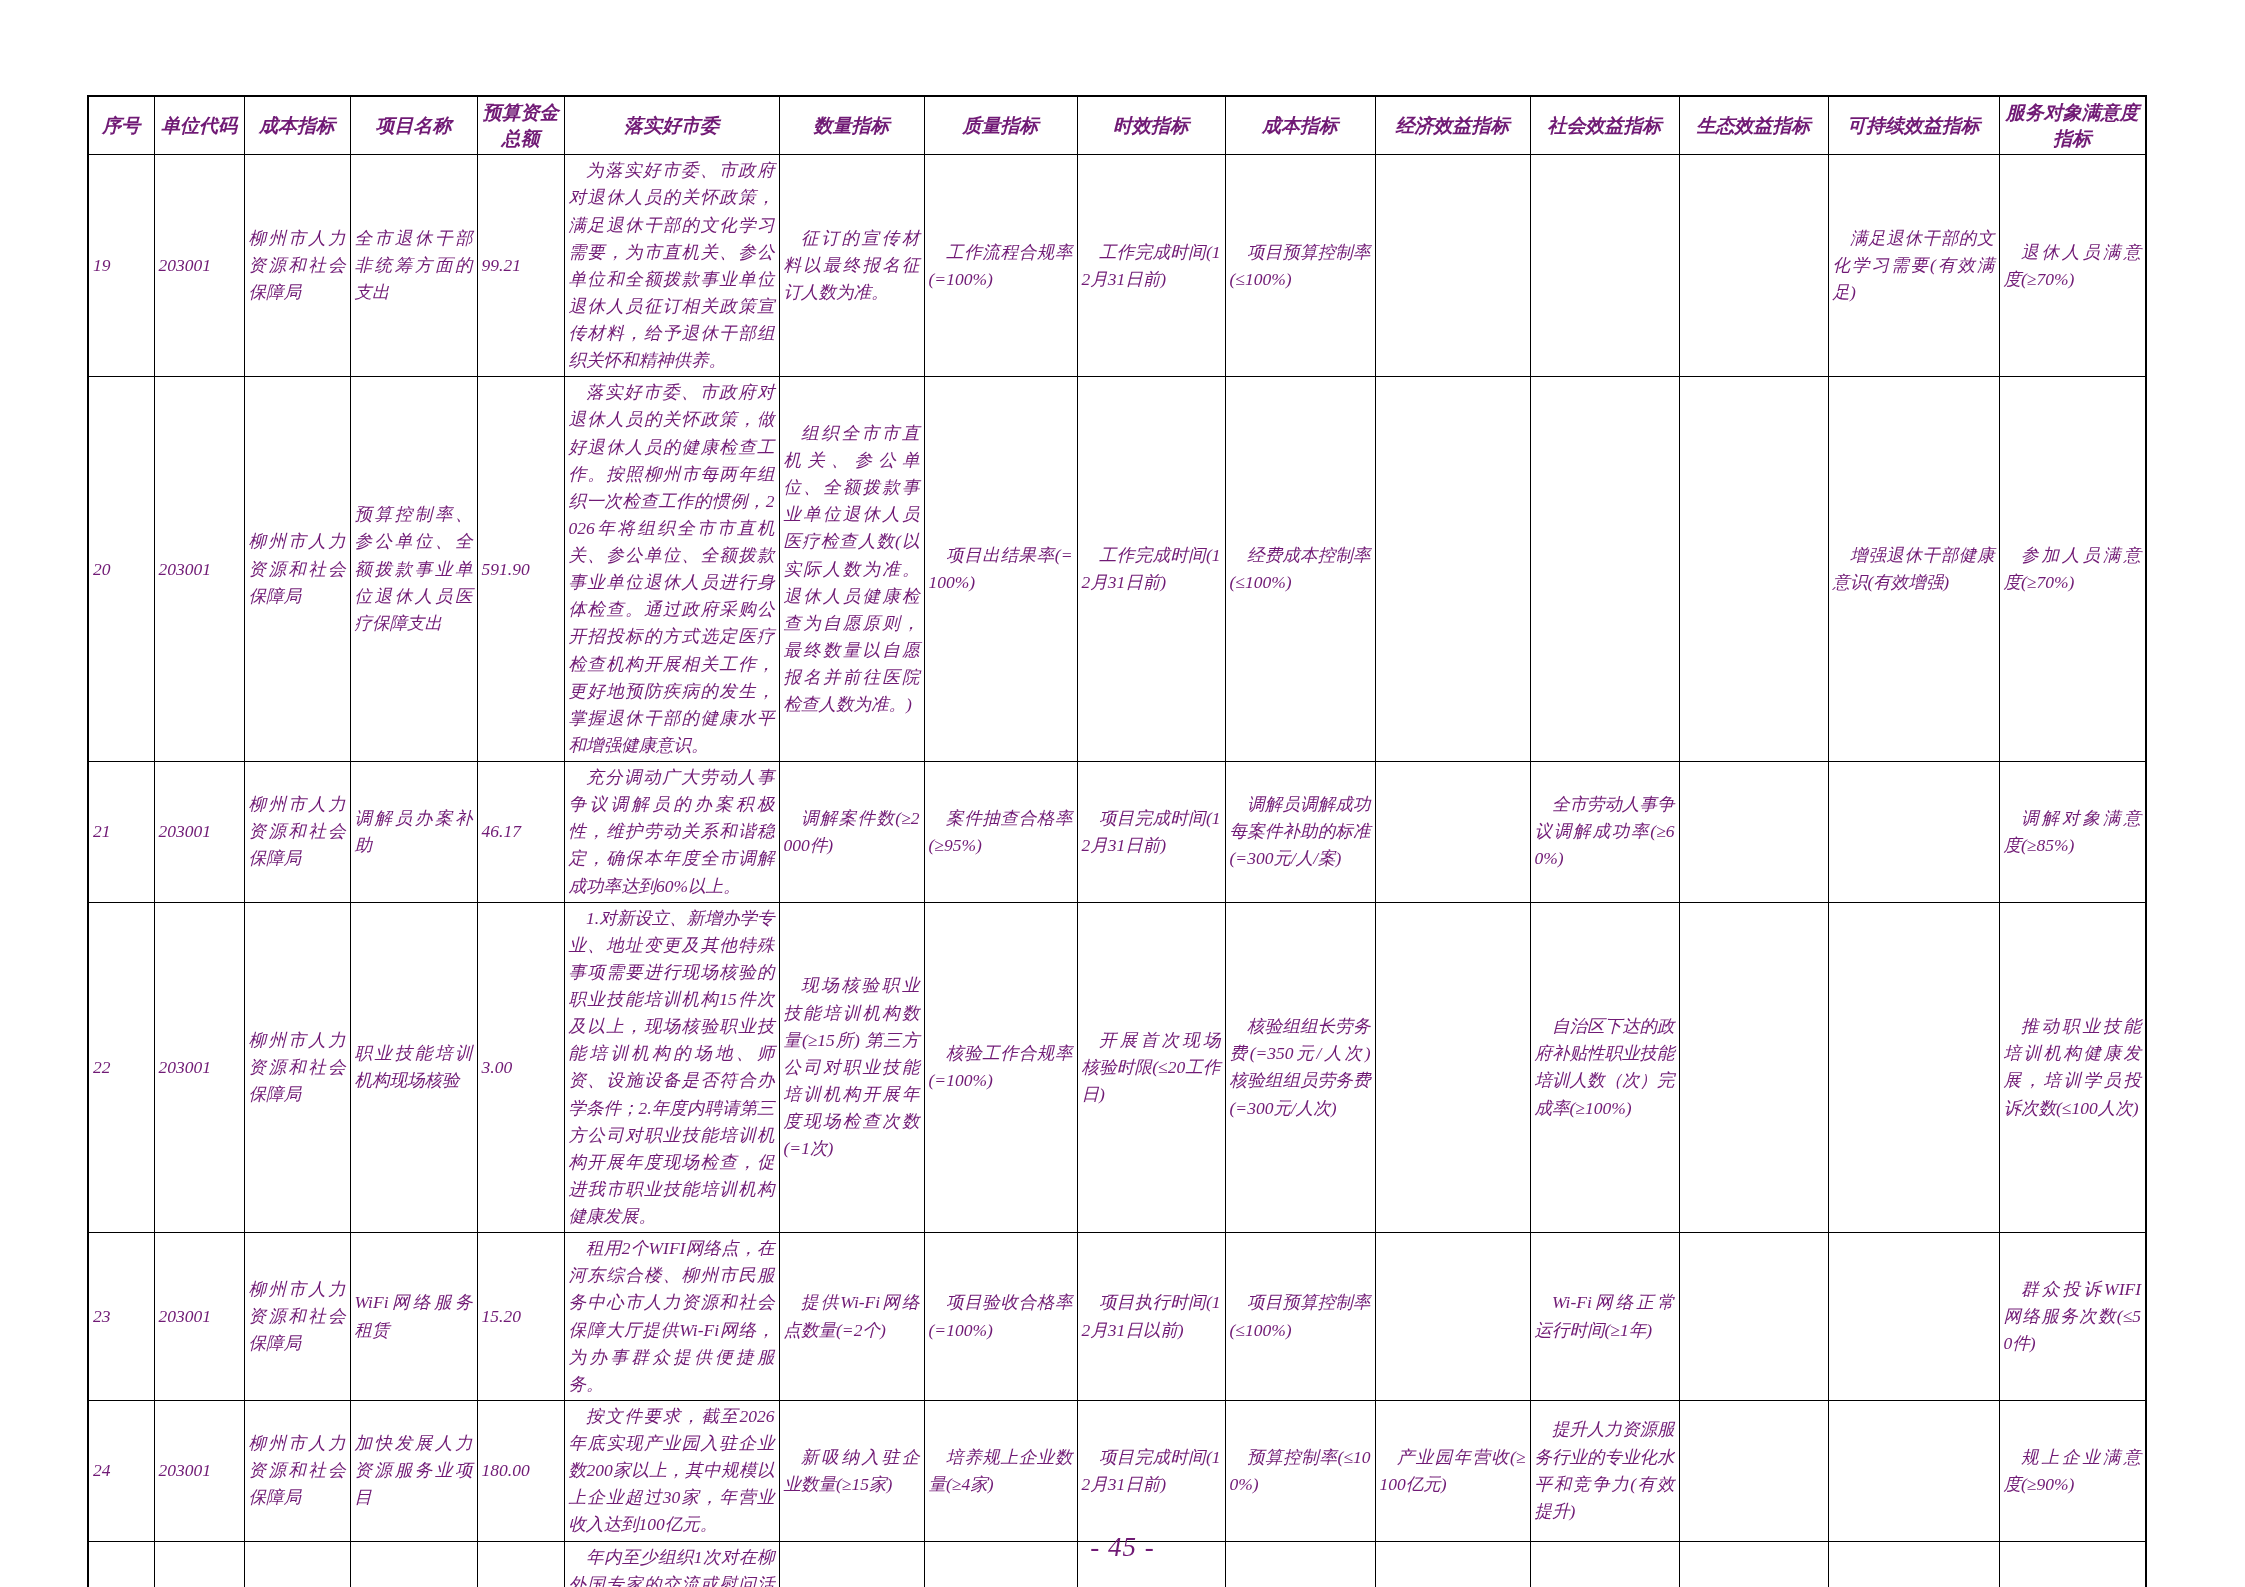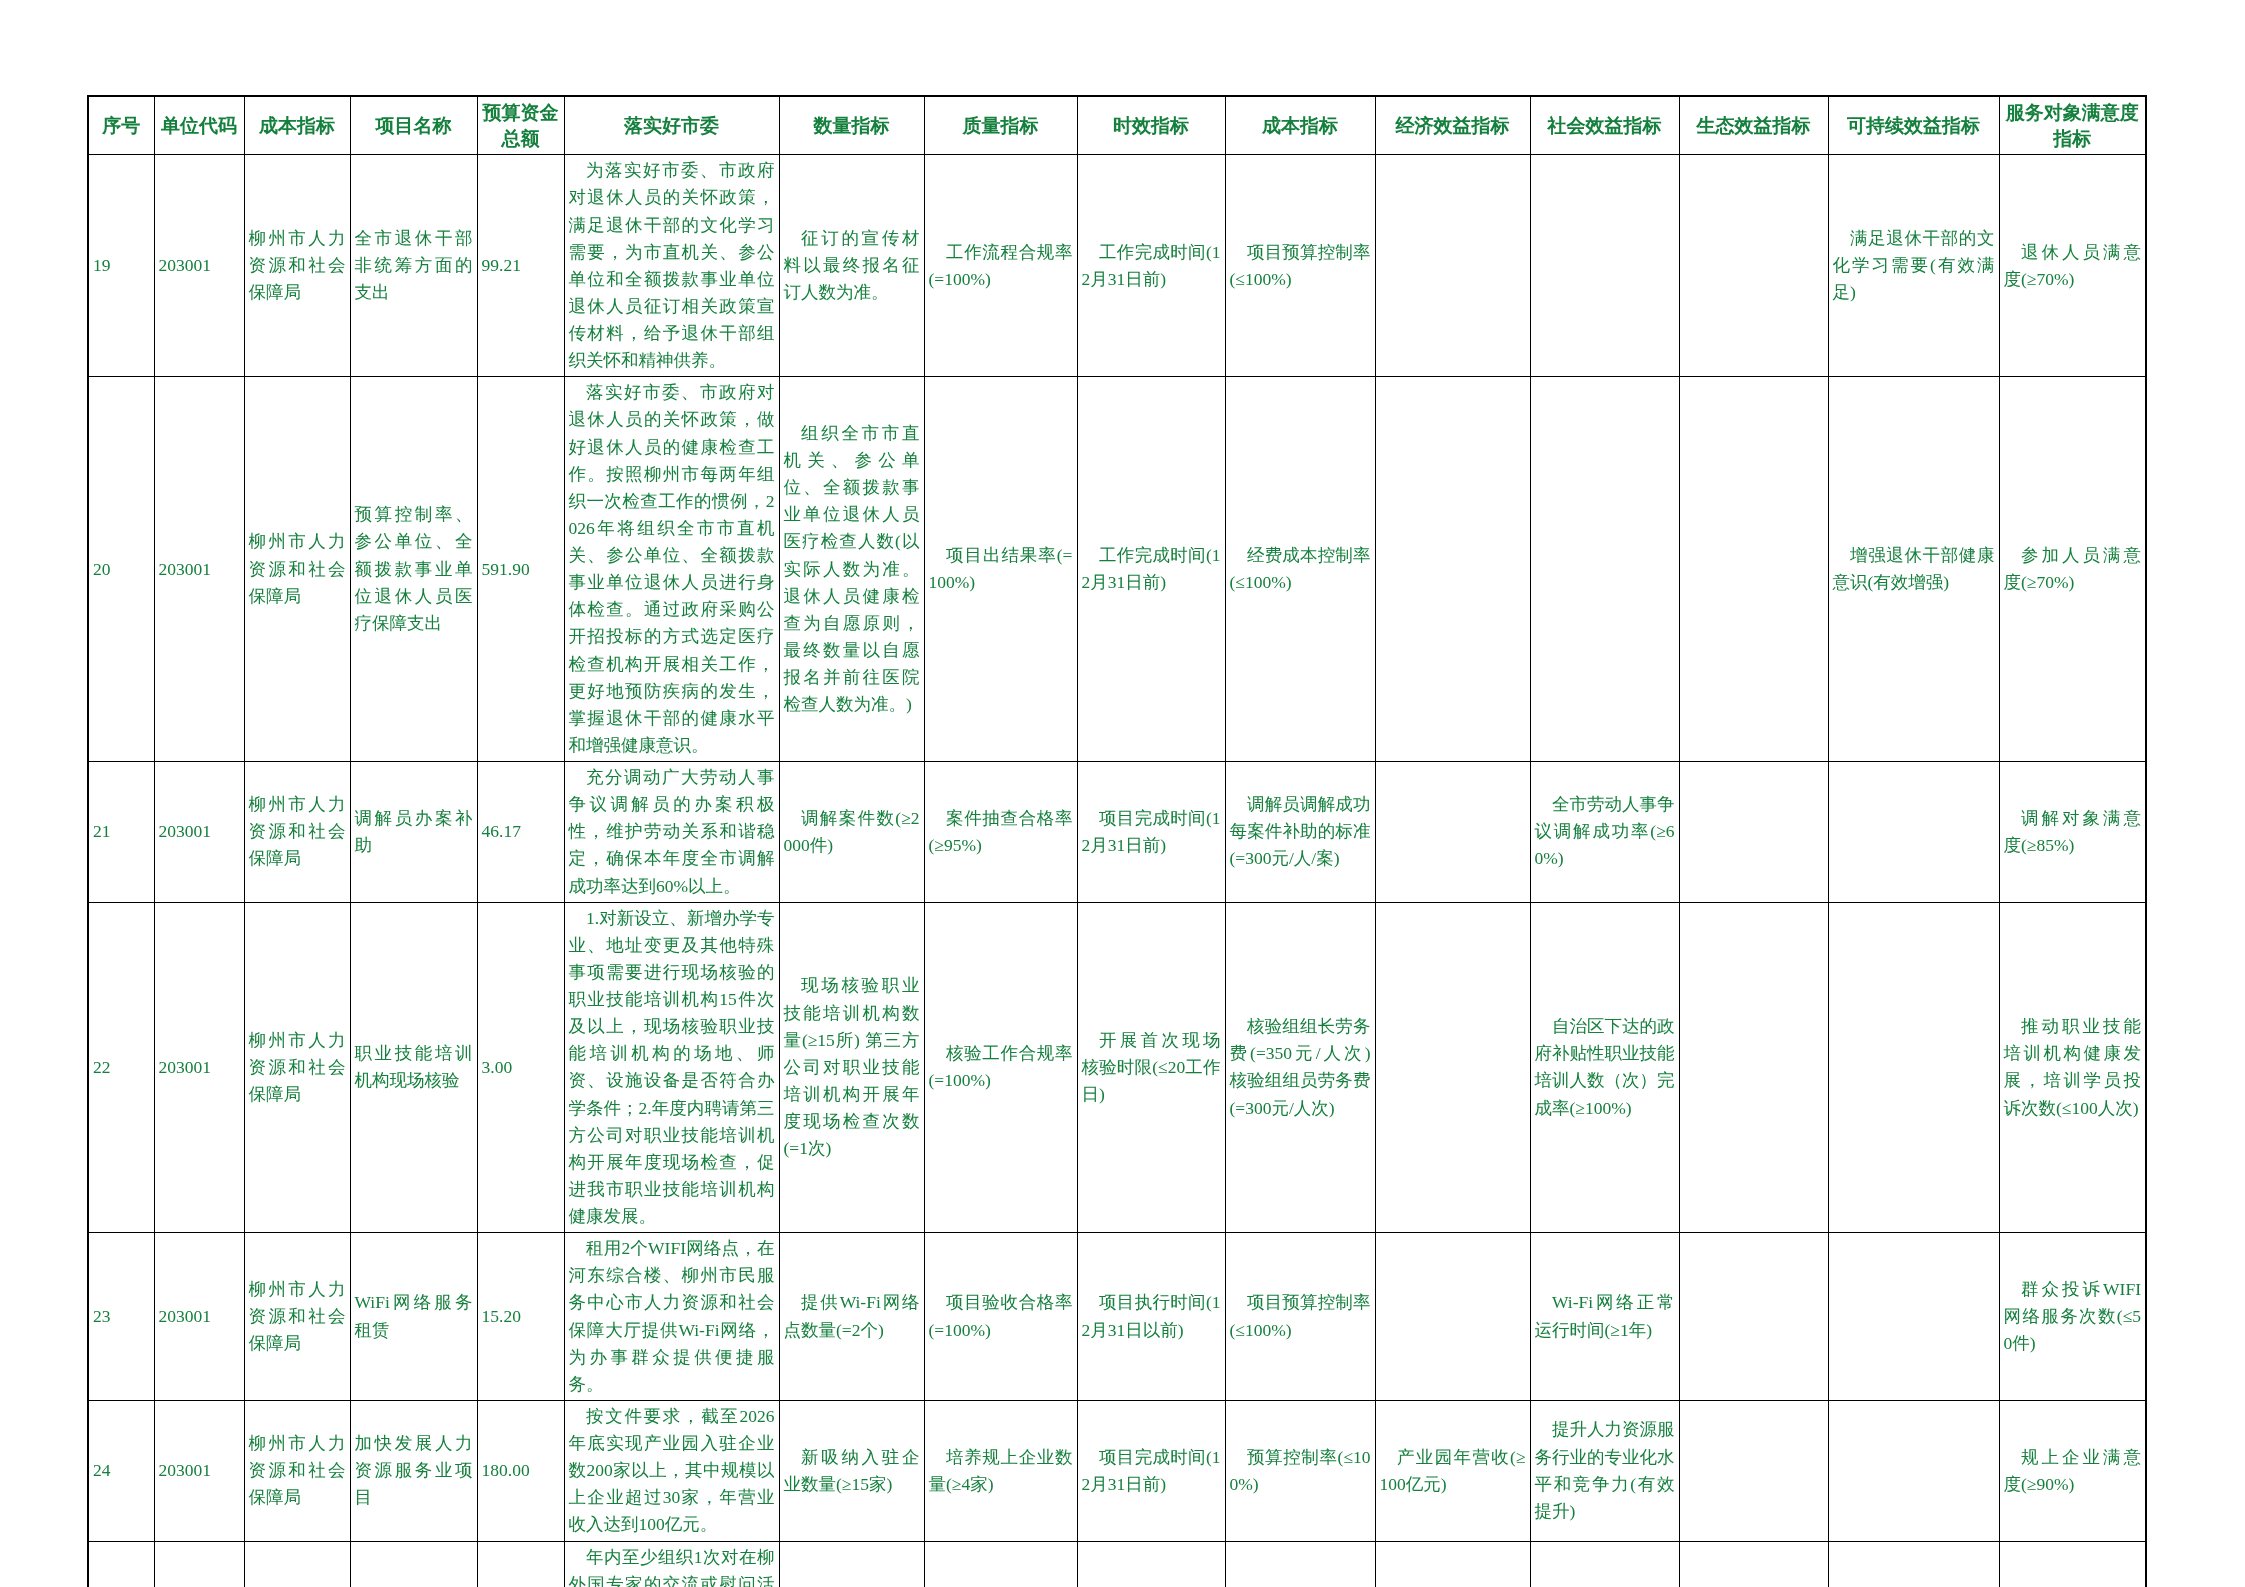--- a/index.html
+++ b/index.html
@@ -1,21 +1,22 @@
 <!DOCTYPE html>
 <html><head>
 <meta charset="utf-8">
 <style>
   html,body { margin:0; padding:0; background:#ffffff; }
   .page {
     position:relative;
     width:2245px; height:1587px;
     background:#ffffff;
     font-family:"Liberation Serif","DejaVu Serif",serif;
-    color:#15803d;
+    color:#701a75;
+    font-style:italic;
   }
   table.perf {
     position:absolute; left:87px; top:95px;
     width:2058px;
     border-collapse:collapse;
     table-layout:fixed;
     border:2px solid #000;
   }
   .perf th, .perf td {
     border:1.5px solid #000;
@@ -214,14 +215,15 @@
           <td class="c-para">活动预算控制率(≤100%)</td>
           <td class="c-para"></td>
           <td class="c-para">本市外国专家年度保有量(≥40人)</td>
           <td class="c-para"></td>
           <td class="c-para"></td>
           <td class="c-para">在柳外国专家投诉次数(≤3次)</td>
         </tr>
       </tbody>
   </table>
 
+  <div class="page-number">- 45 -</div>
 
 </div>
 
 </body></html>

